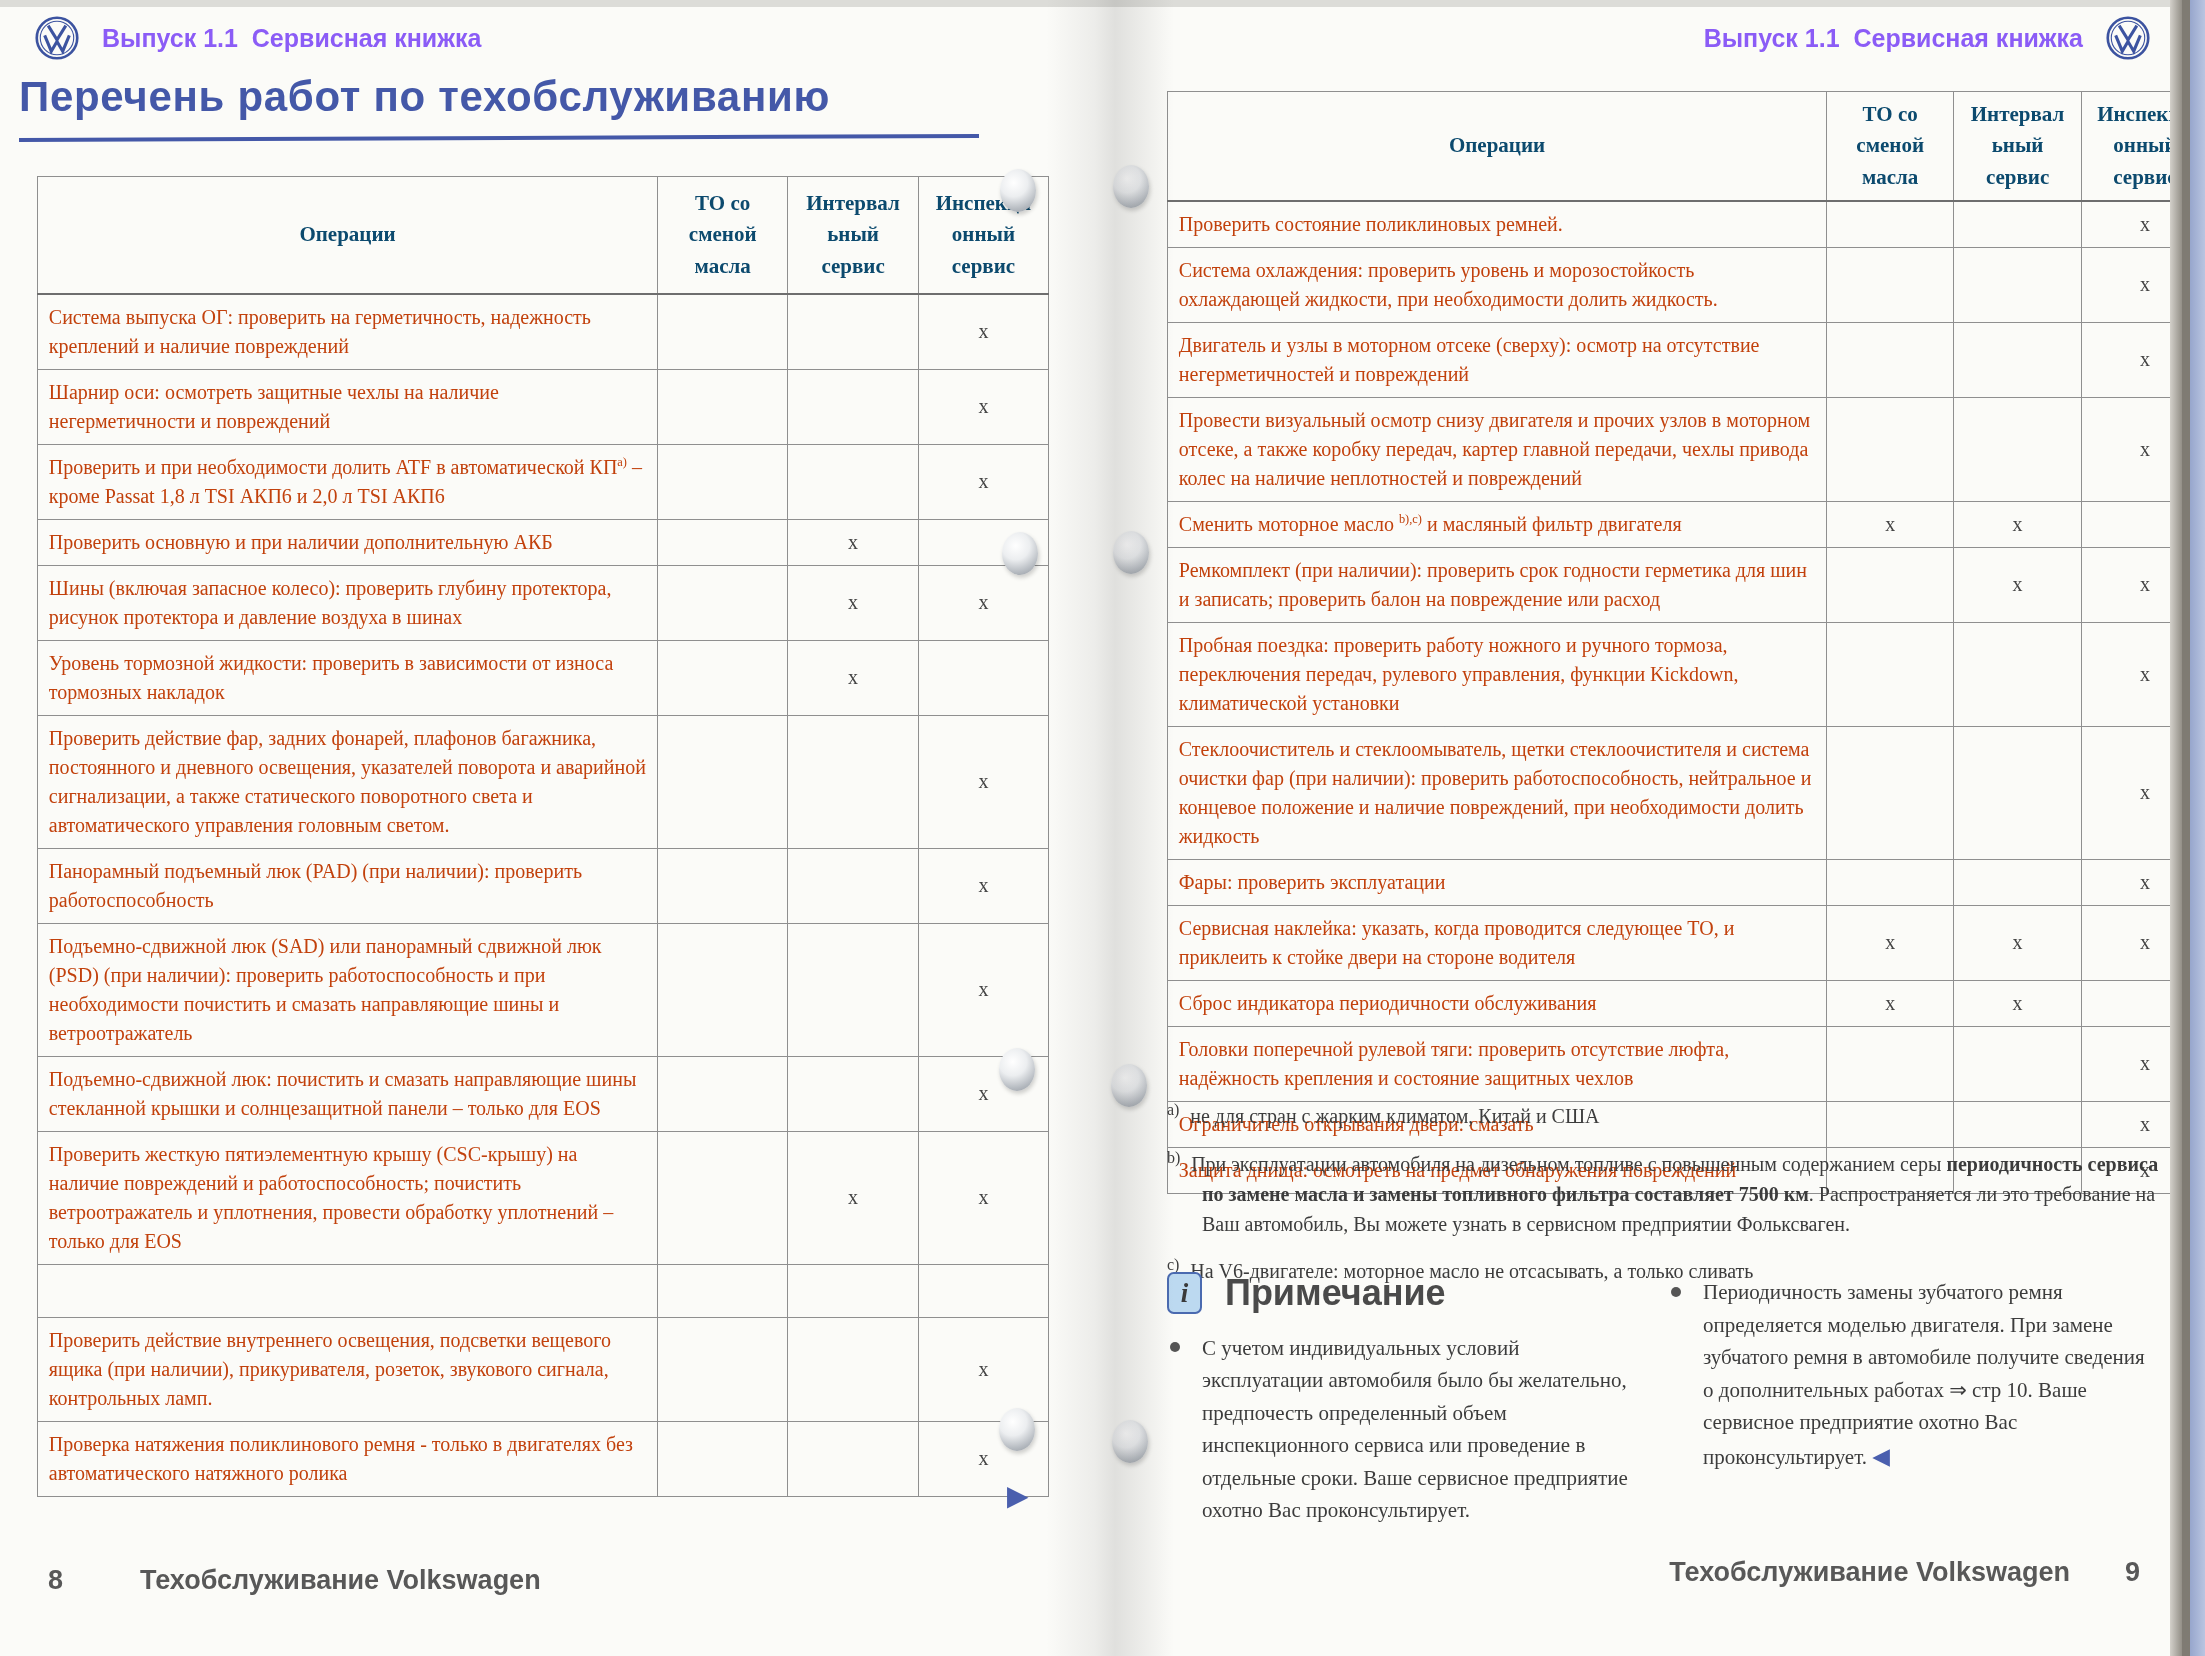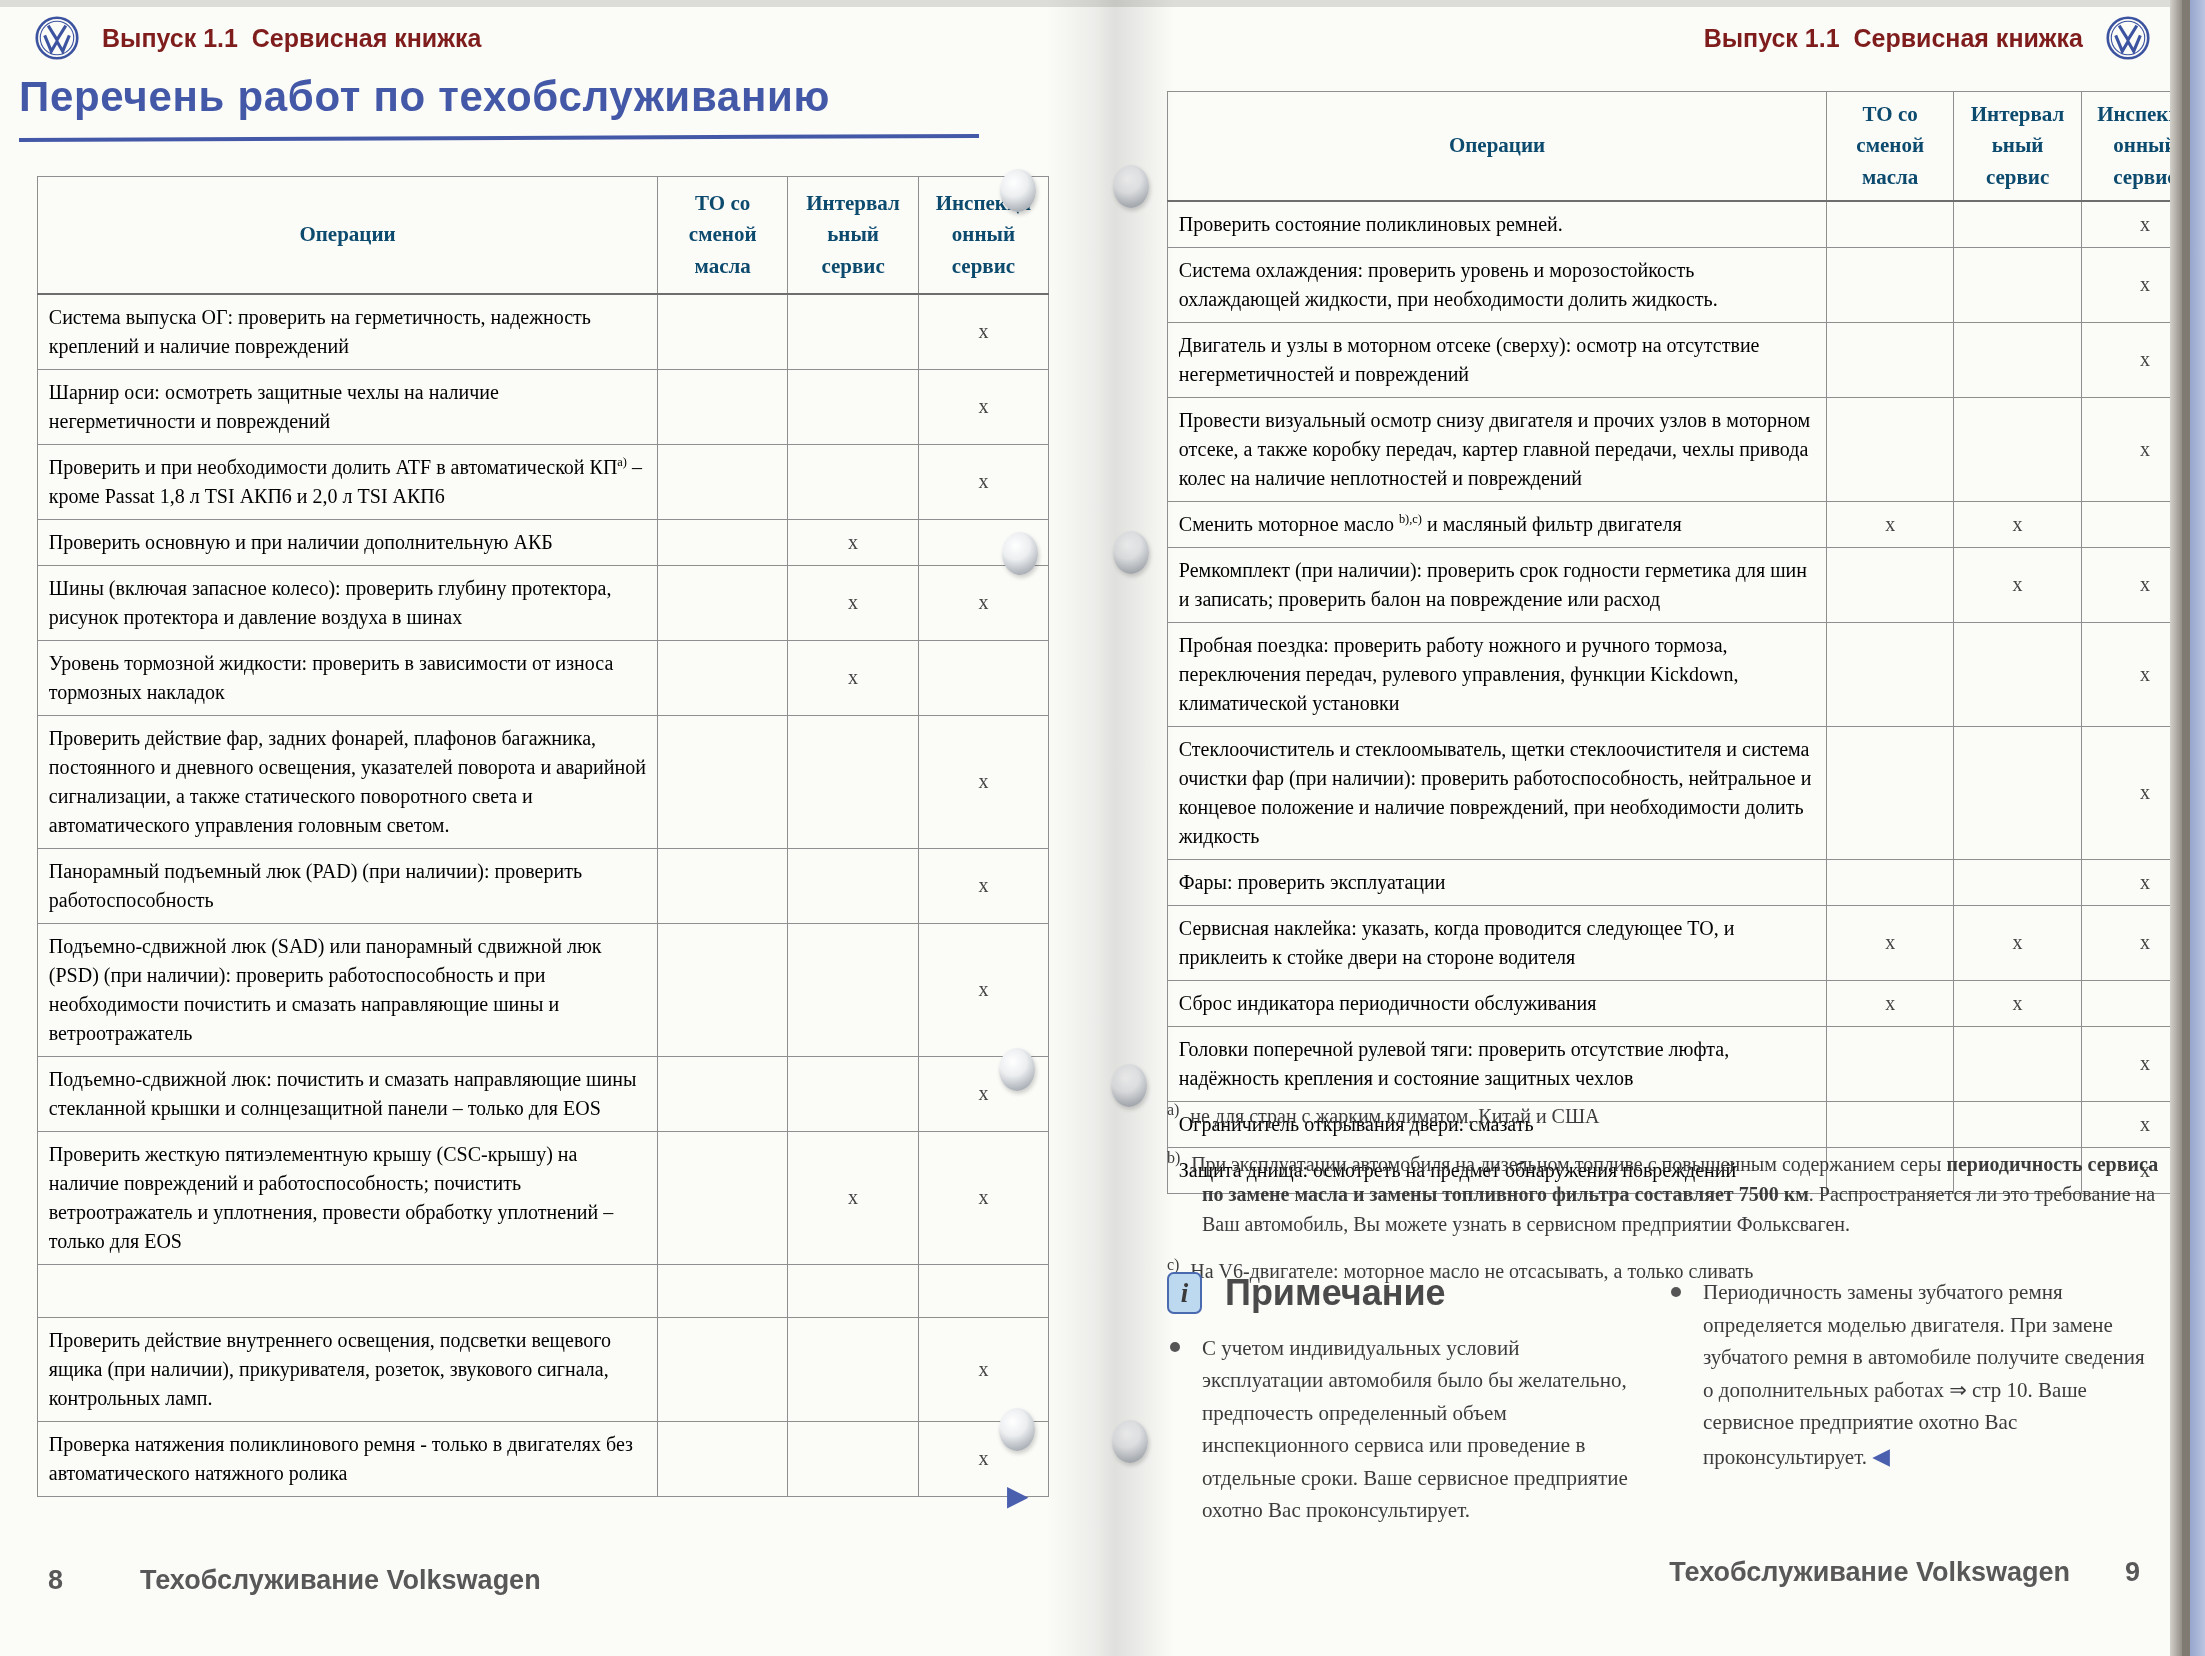--- a/index.html
+++ b/index.html
@@ -17,35 +17,35 @@
   .page{position:absolute;top:0;height:1657px;}
   #page-left{left:0;width:1103px;}
   #page-right{left:1103px;width:1103px;}
 
   .binder-hole{position:absolute;width:36px;height:43px;border-radius:50%;
     background:radial-gradient(circle at 38% 32%, #ffffff 0%, #eceef0 38%, #b5bac0 72%, #8e949b 100%);
     box-shadow:1.3px 2.7px 4.7px rgba(0,0,0,0.18);}
 
   
   .brand-row{position:absolute;display:flex;align-items:center;gap:23px;}
-  .brand-text{font-family:"Liberation Sans", sans-serif;font-weight:bold;font-size:25px;color:#7f1d1d;white-space:pre;}
+  .brand-text{font-family:"Liberation Sans", sans-serif;font-weight:bold;font-size:25px;color:#8b5cf6;white-space:pre;}
   .vw-logo{width:44px;height:44px;display:block;}
 
   .doc-title{position:absolute;left:19px;top:73px;font-family:"Liberation Sans", sans-serif;
     font-weight:bold;font-size:42px;color:#4458a8;letter-spacing:0.7px;}
   .title-underline{position:absolute;left:19px;top:136px;width:960px;height:4px;background:#4458a8;transform:rotate(-0.25deg);}
 
   
   table.ops{border-collapse:collapse;table-layout:fixed;background:transparent;}
   table.ops th, table.ops td{border:0.7px solid #8f8f8f;vertical-align:middle;}
   table.ops{border:1.3px solid #6e6e6e;}
   table.ops th{border-bottom:2px double #6e6e6e;font-weight:bold;font-size:21px;color:#0c4a6e;}
   th.op-h{text-align:center;vertical-align:top;padding:10.8px 12px;font-family:Liberation Serif, serif;}
   th.col-h{text-align:center;white-space:pre-line;line-height:1.5;padding:5.4px 2.7px;}
-  td.op{font-size:20px;line-height:1.45;padding:8px 10.8px;text-align:left;color:#000000;}
+  td.op{font-size:20px;line-height:1.45;padding:8px 10.8px;text-align:left;color:#c2410c;}
   td.mark{text-align:center;font-size:20px;color:#444;}
   tr.empty-row td{height:36px;}
   #table-left{position:absolute;left:37px;top:176px;width:966px;}
   #table-left th{height:94px;}
   #table-right{position:absolute;left:64px;top:91px;width:997px;}
   #table-right th{height:86px;}
   sup{font-size:0.62em;line-height:0;}
 
   .continuation-arrow{position:absolute;left:1007px;top:1479px;font-size:28px;color:#4a5fae;font-family:"DejaVu Sans", sans-serif;}
 

